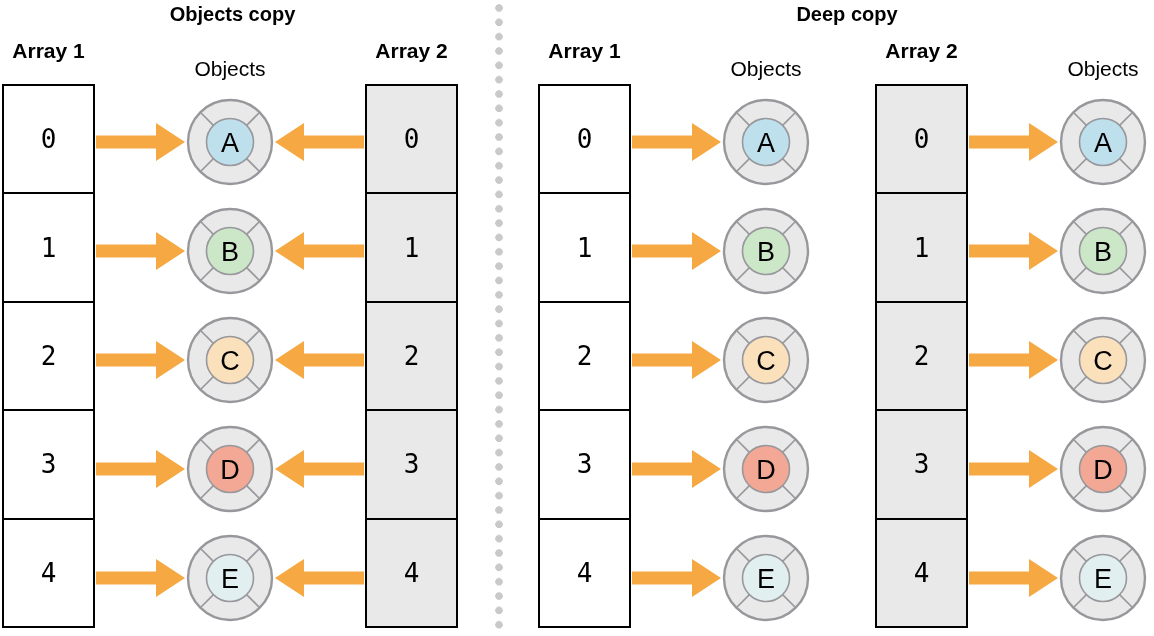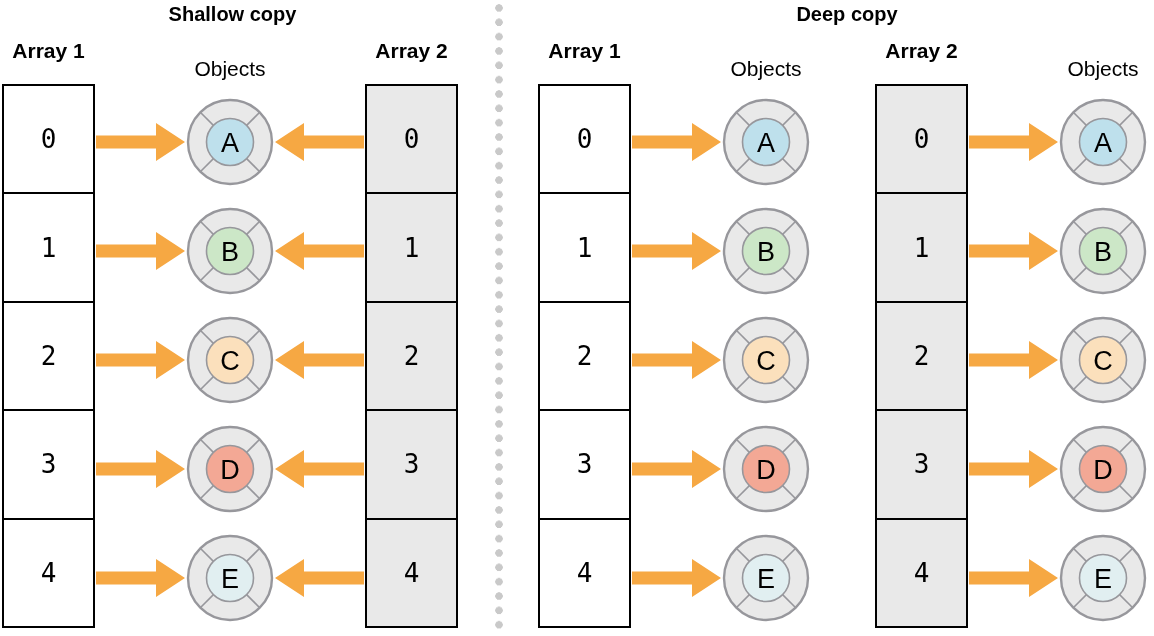--- a/index.html
+++ b/index.html
@@ -45,21 +45,21 @@
     position:absolute; left:495px; top:4px; width:8px; height:630px;
     background-image: radial-gradient(circle at 4px 4px, var(--dot,#c9c9c9) 3.5px, rgba(0,0,0,0) 4px);
     background-size: 8px 14.35px; background-repeat: repeat-y;
   }
 </style>
 </head>
 <body>
 
 <div class="canvas">
 
-  <div class="section-title shallow">Shallow copy</div>
+  <div class="section-title shallow">Objects copy</div>
   <div class="section-title deep">Deep copy</div>
 
   <div class="divider" style="--dot: #c9c9c9;"></div>
 
   <div class="col-label" style="left:-18px">Array 1</div>
   <div class="objects-label" style="left:164px">Objects</div>
   <div class="col-label" style="left:345px">Array 2</div>
 
   <div class="array-col" style="left:2px">
       <div class="cell">0</div>

